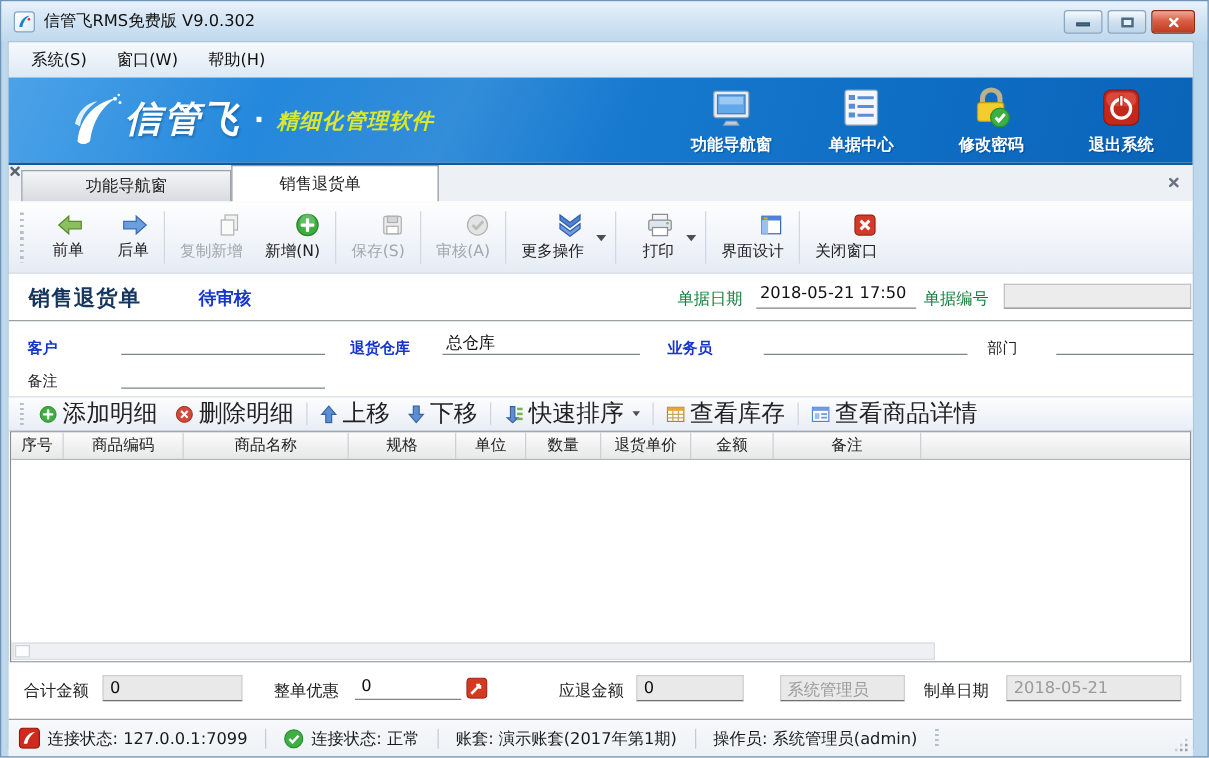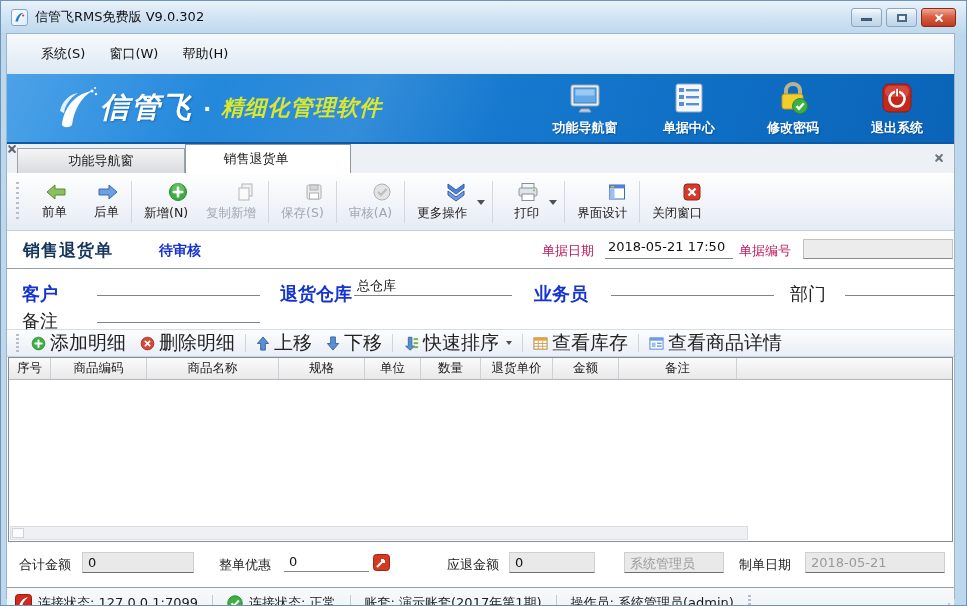--- a/index.html
+++ b/index.html
@@ -23,33 +23,33 @@
   .x-glyph { position:absolute; left:50%; top:50%; width:10px; height:10px; transform:translate(-50%,-50%); }
   .x-glyph::before,.x-glyph::after { content:""; position:absolute; left:4px; top:0; width:2.4px; height:10px; background:#fff; border-radius:1px; }
   .x-glyph::before { transform:rotate(45deg);} .x-glyph::after { transform:rotate(-45deg);}
   .x-dark::before,.x-dark::after { background:#5a646e; }
 
   
   .frame { position:absolute; left:5px; right:11px; top:32px; bottom:6px; background:#fff;
     display:flex; flex-direction:column; border:1px solid #9ab6cf; }
 
   
-  .menubar { height:40px; background:linear-gradient(to bottom,#f6f9fc,#dde9f4); display:flex; align-items:center; padding-left:22px; flex:none; }
+  .menubar { height:28px; background:linear-gradient(to bottom,#f6f9fc,#dde9f4); display:flex; align-items:center; padding-left:6px; flex:none; }
   .menu-item { font-size:13px; color:#111; padding:2px 12px; cursor:pointer; }
 
   
   .banner { height:70px; flex:none; position:relative; display:flex; align-items:center;
     background:linear-gradient(105deg,#2f93e4 0%,#1b7fd4 40%,#0e6ec4 75%,#0a64b8 100%);
     border-bottom:2px solid #0a5aa6; }
   .banner::after { content:""; position:absolute; inset:0;
     background:linear-gradient(115deg,rgba(255,255,255,.14) 0%,rgba(255,255,255,0) 22%,rgba(255,255,255,.10) 38%,rgba(255,255,255,0) 52%); pointer-events:none; }
   .brand { display:flex; align-items:center; margin-left:45px; z-index:1;text-align:center; }
   .brand-text { color:#fff; font-size:29px; font-weight:bold; font-style:italic; letter-spacing:2px; text-shadow:1px 1px 2px rgba(0,40,90,.35); }
   .brand-dot { color:#fff; font-size:22px; font-weight:bold; margin:0 10px; }
-  .brand-slogan { color:#d9e72e; font-size:22px; font-weight:bold; font-style:italic; letter-spacing:1px; }
+  .brand-slogan { color:#d9e72e; font-size:17px; font-weight:bold; font-style:italic; letter-spacing:1px; }
   .banner-nav { margin-left:auto; margin-right:18px; display:flex; gap:26px; z-index:1; }
   .nav-item { display:flex; flex-direction:column; align-items:center; cursor:pointer; width:78px; }
   .nav-item .nico { height:38px; display:flex; align-items:center; justify-content:center; }
   .nav-label { color:#fff; font-size:13px; font-weight:bold; margin-top:2px; text-shadow:1px 1px 1px rgba(0,40,90,.4); white-space:nowrap; }
 
   
   .tabstrip { height:30px; flex:none; background:#edf0f4; display:flex; align-items:flex-end; padding-left:10px; position:relative; border-bottom:1px solid #fff; }
   .tab { height:25px; width:168px; display:flex; align-items:center; justify-content:center; font-size:13px; color:#222;
     background:linear-gradient(to bottom,#f4f5f6,#d8dbdf); border:1px solid #9aa2ab; border-bottom:none; cursor:pointer; }
   .tab.active { height:29px; width:166px; background:#fff; border:1px solid #8f979f; border-bottom:none; gap:14px; }
@@ -66,26 +66,26 @@
   .tb-btn.disabled { color:#a2a7ad; cursor:default; }
   .tb-sep { width:1px; height:42px; background:#d2d8e1; margin:0 3px; }
   .tb-wrap { display:flex; align-items:center; }
   .drop-arrow { width:0; height:0; border-left:4px solid transparent; border-right:4px solid transparent; border-top:5px solid #4a4f55; margin:0 4px 0 1px; cursor:pointer; }
 
   
   .form-area { flex:1; background:#fff; display:flex; flex-direction:column; position:relative; }
   .form-header { height:38px; flex:none; position:relative; border-bottom:1px solid #9aa0a8; }
   .form-title { position:absolute; left:16px; top:8px; font-size:17px; font-weight:bold; color:#17365e; letter-spacing:1px; }
   .form-status { position:absolute; left:152px; top:11px; font-size:14px; font-weight:bold; color:#1634cf; }
-  .fh-label { position:absolute; top:11px; font-size:13px; color:#be185d; }
+  .fh-label { position:absolute; top:11px; font-size:13px; color:#15803d; }
   .fh-underline { position:absolute; top:8px; height:20px; border-bottom:1px solid #7e848c; font-size:13px; color:#111; padding-left:3px; }
   .ro-box { position:absolute; background:#ececec; border:1px solid #c3c3c3; border-bottom:1px solid #8a8a8a; height:20px; font-size:13px; color:#999; padding:2px 4px; }
 
   .fields { height:60px; flex:none; position:relative; }
-  .f-label { position:absolute; font-size:18px; }
+  .f-label { position:absolute; font-size:12px; }
   .f-label.blue { color:#1634cf; font-weight:bold; }
   .f-label.plain { color:#222; }
   .f-line { position:absolute; height:19px; border-bottom:1px solid #7e848c; font-size:13px; color:#111; padding-left:3px; cursor:text; }
 
   
   .detail-toolbar { height:28px; flex:none; display:flex; align-items:center; padding-left:4px;
     background:linear-gradient(to bottom,#fcfdfe,#e9eef6); border-top:1px solid #d7dce3; border-bottom:1px solid #cdd4dd; }
   .dt-grip { width:3px; height:18px; margin:0 5px; background:repeating-linear-gradient(to bottom,#b6bec9 0 2px,transparent 2px 4px); }
   .dt-btn { display:flex; align-items:center; gap:4px; font-size:19px; color:#222; padding:3px 7px; cursor:pointer; white-space:nowrap; }
   .dt-sep { width:1px; height:18px; background:#cfd5de; margin:0 3px; }
@@ -235,35 +235,35 @@
           </svg>
         <span class="tlabel">前单</span>
       </div>
       <div class="tb-btn">
         <svg width="22" height="18" viewBox="0 0 22 18">
             <path d="M12 2 L12 6 L2 6 L2 12 L12 12 L12 16 L20 9 Z" fill="#6b9fe0" stroke="#3c6cb0"></path>
           </svg>
         <span class="tlabel">后单</span>
       </div>
       <div class="tb-sep"></div>
+      <div class="tb-btn disabled">
+        <svg width="20" height="20" viewBox="0 0 20 20">
+            <rect x="6" y="2" width="10" height="12" fill="#f2f2f2" stroke="#b5b5b5"></rect>
+            <rect x="3" y="6" width="10" height="12" fill="#fafafa" stroke="#b5b5b5"></rect>
+          </svg>
+        <span class="tlabel">复制新增</span>
+      </div>
       <div class="tb-btn">
         <svg width="20" height="20" viewBox="0 0 20 20">
             <circle cx="10" cy="10" r="8.5" fill="#3fae41" stroke="#2c8530"></circle>
             <circle cx="10" cy="7" r="6" fill="#6fcb6f" opacity=".6"></circle>
             <rect x="8.7" y="4.5" width="2.6" height="11" rx="1" fill="#fff"></rect>
             <rect x="4.5" y="8.7" width="11" height="2.6" rx="1" fill="#fff"></rect>
           </svg>
         <span class="tlabel">新增(N)</span>
-      </div>
-      <div class="tb-btn disabled">
-        <svg width="20" height="20" viewBox="0 0 20 20">
-            <rect x="6" y="2" width="10" height="12" fill="#f2f2f2" stroke="#b5b5b5"></rect>
-            <rect x="3" y="6" width="10" height="12" fill="#fafafa" stroke="#b5b5b5"></rect>
-          </svg>
-        <span class="tlabel">复制新增</span>
       </div>
       <div class="tb-sep"></div>
       <div class="tb-btn disabled">
         <svg width="20" height="20" viewBox="0 0 20 20">
             <rect x="3" y="3" width="14" height="14" rx="1.5" fill="#ececec" stroke="#b0b0b0"></rect>
             <rect x="6" y="3" width="8" height="5" fill="#d6d6d6" stroke="#b0b0b0"></rect>
             <rect x="5.5" y="11" width="9" height="6" fill="#fff" stroke="#b0b0b0"></rect>
           </svg>
         <span class="tlabel">保存(S)</span>
       </div>

